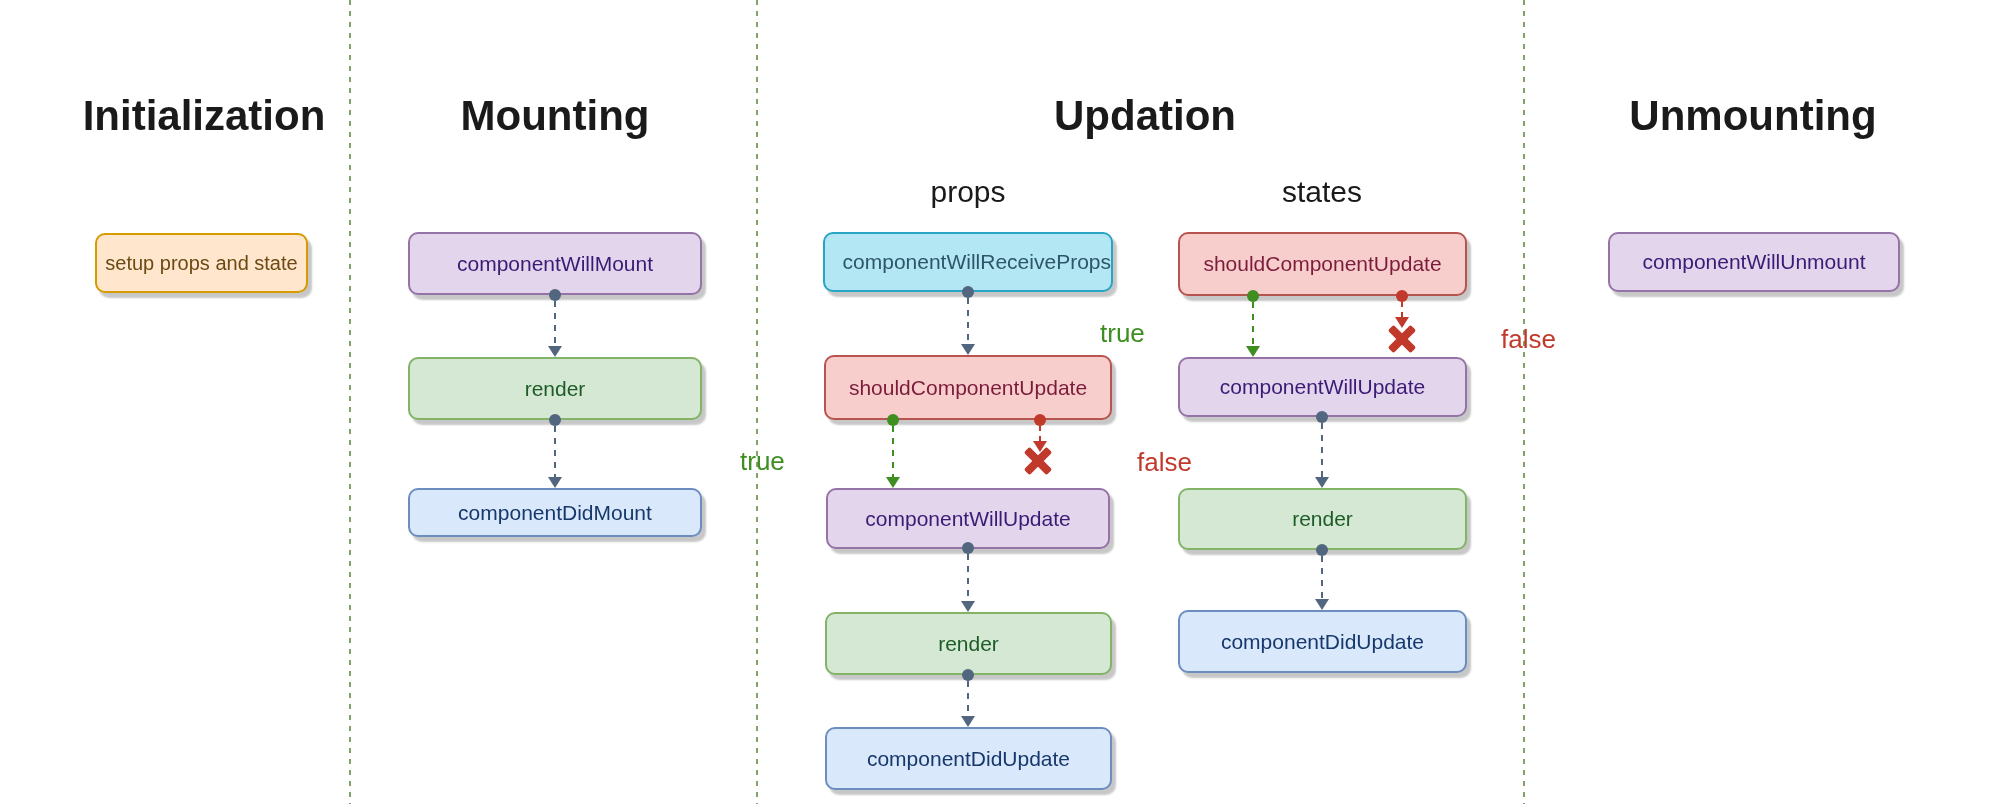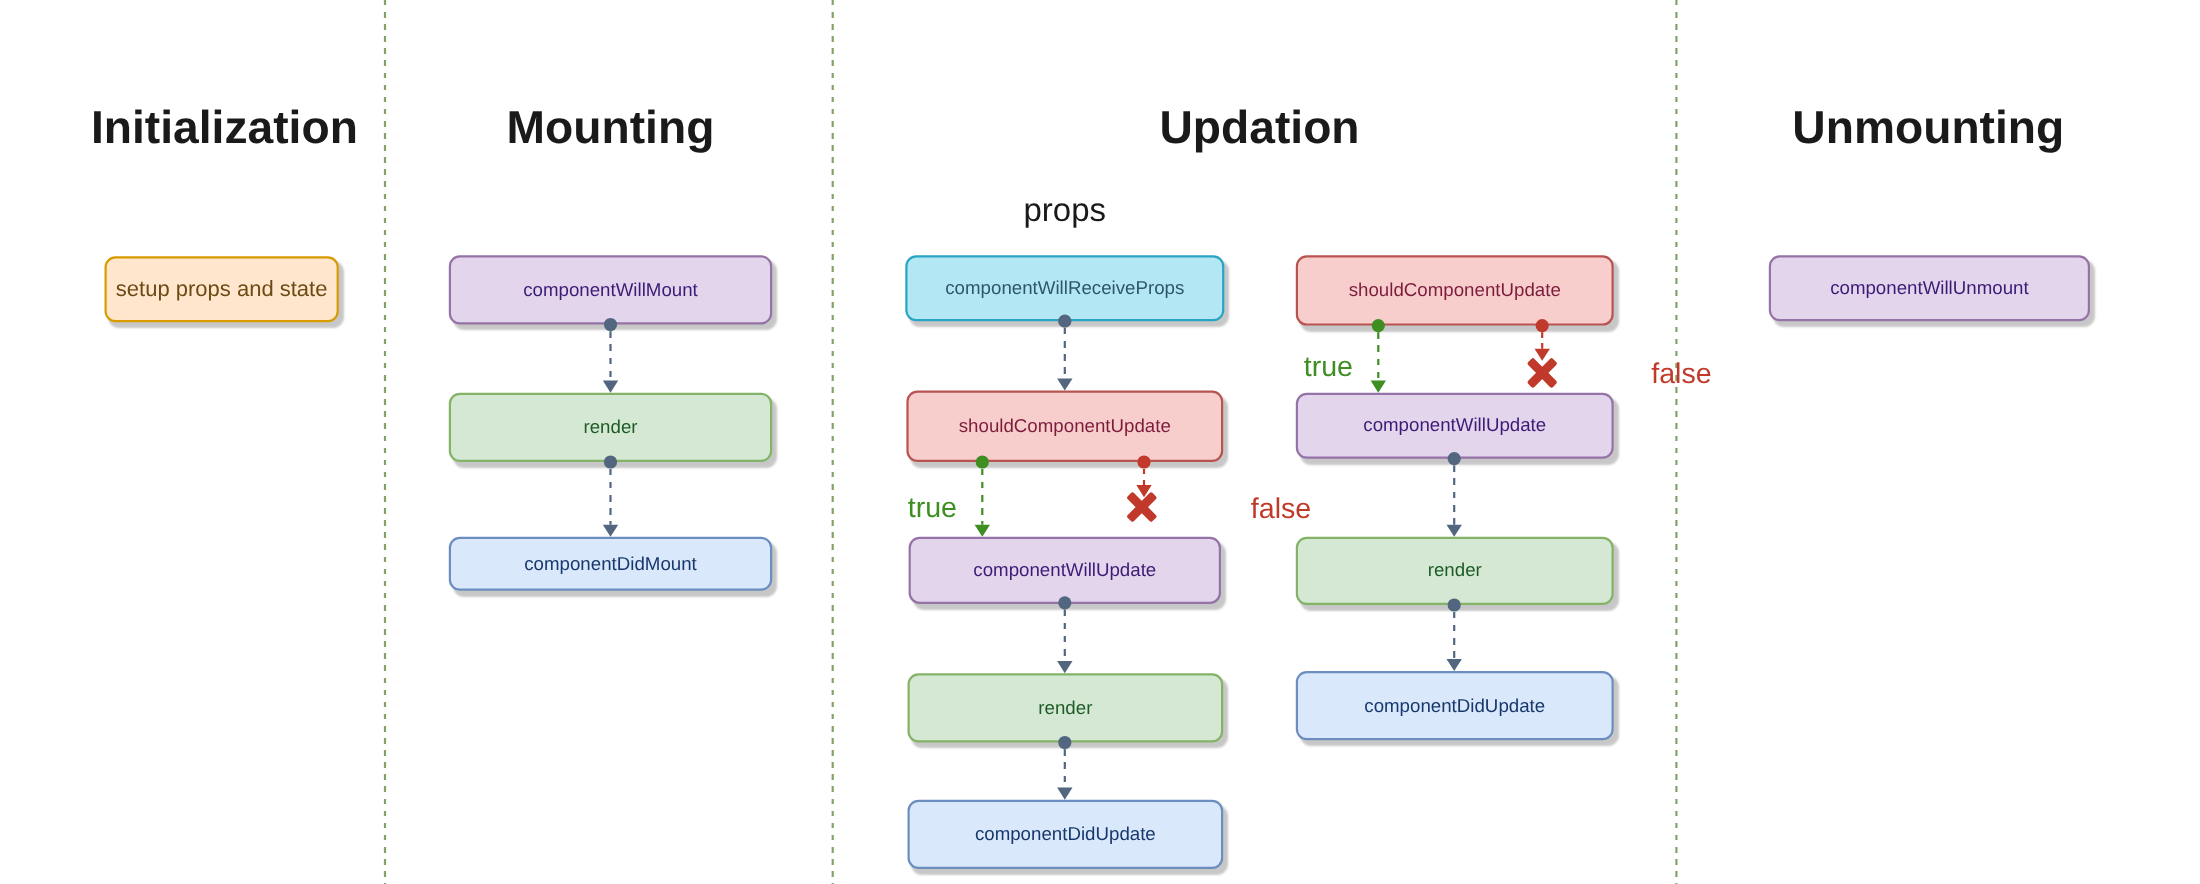--- a/index.html
+++ b/index.html
@@ -19,28 +19,28 @@
     text-align:center;font-size:42px;font-weight:600;color:#1a1a1a;white-space:nowrap;
   }
   .sub-title{
     position:absolute;top:174px;width:200px;height:36px;line-height:36px;
     text-align:center;font-size:30px;font-weight:500;color:#1a1a1a;
   }
   .node{
     position:absolute;display:flex;align-items:center;justify-content:center;
     border-radius:10px;border:2px solid;box-sizing:border-box;
     box-shadow:4px 5px 2px rgba(0,0,0,0.22);
-    font-size:17px;white-space:nowrap;
+    font-size:21px;white-space:nowrap;
   }
   .node.small{font-size:20px;}
   .node.orange{background:#ffe6cc;border-color:#d79b00;color:#6b4a14;}
   .node.purple{background:#e3d5ec;border-color:#9673a6;color:#3b1b75;}
   .node.green {background:#d5e8d4;border-color:#82b366;color:#1d5c26;}
   .node.blue  {background:#dae8fc;border-color:#6c8ebf;color:#17386b;}
-  .node.cyan  {background:#b3e7f3;border-color:#2aa4c4;color:#2e566b;}
+  .node.cyan  {background:#b3e7f3;border-color:#2aa4c4;color:#2e566b;justify-content:flex-end;}
   .node.red   {background:#f8cecc;border-color:#b85450;color:#7c1c3c;}
   .connector{
     position:absolute;width:14px;display:flex;flex-direction:column;align-items:center;
   }
   .connector .dot{width:12px;height:12px;border-radius:50%;flex:0 0 auto;}
   .connector .dash{width:2px;flex:1 1 auto;}
   .connector .arrow{
     width:0;height:0;flex:0 0 auto;
     border-left:7px solid transparent;border-right:7px solid transparent;
     border-top:11px solid;
@@ -50,21 +50,21 @@
   .connector.slate .arrow{border-top-color:#52667f;}
   .connector.greenline .dot{background:#3e8e22;}
   .connector.greenline .dash{background-image:repeating-linear-gradient(to bottom,#3e8e22 0 6px,transparent 6px 12px);}
   .connector.greenline .arrow{border-top-color:#3e8e22;}
   .connector.redline .dot{background:#c0392b;}
   .connector.redline .dash{background-image:repeating-linear-gradient(to bottom,#c0392b 0 5px,transparent 5px 10px);}
   .connector.redline .arrow{border-top-color:#c0392b;}
   .branch-label{
     position:absolute;font-size:26px;white-space:nowrap;height:30px;line-height:30px;
   }
-  .branch-label.true{color:#3e8e22;text-align:right;}
+  .branch-label.true{color:#3e8e22;text-align:left;}
   .branch-label.false{color:#c0392b;text-align:right;}
   .x-icon{position:absolute;width:28px;height:28px;}
   .x-icon::before,.x-icon::after{
     content:"";position:absolute;left:-2px;top:10px;width:32px;height:8px;
     background:#c0392b;border-radius:2px;
   }
   .x-icon::before{transform:rotate(45deg);}
   .x-icon::after{transform:rotate(-45deg);}
 </style>
 </head>
@@ -75,20 +75,21 @@
   <div class="separator" style="left:349px;"></div>
   <div class="separator" style="left:756px;"></div>
   <div class="separator" style="left:1523px;"></div>
 
   <div class="phase-title" style="left:4px;">Initialization</div>
   <div class="phase-title" style="left:945px;">Updation</div>
   <div class="phase-title" style="left:355px;">Mounting</div>
   <div class="phase-title" style="left:1553px;">Unmounting</div>
 
   <div class="sub-title" style="left:868px;">props</div>
+  <div class="sub-title" style="left:1222px;">states</div>
 
   <div class="node orange small" style="left:95px;top:233px;width:213px;height:60px;">
     <span>setup props and state</span>
   </div>
 
   <div class="node purple" style="left:408px;top:232px;width:294px;height:63px;">
     <span>componentWillMount</span>
   </div>
   <div class="connector slate" style="left:548px;top:289px;height:68px;">
     <span class="dot"></span>

